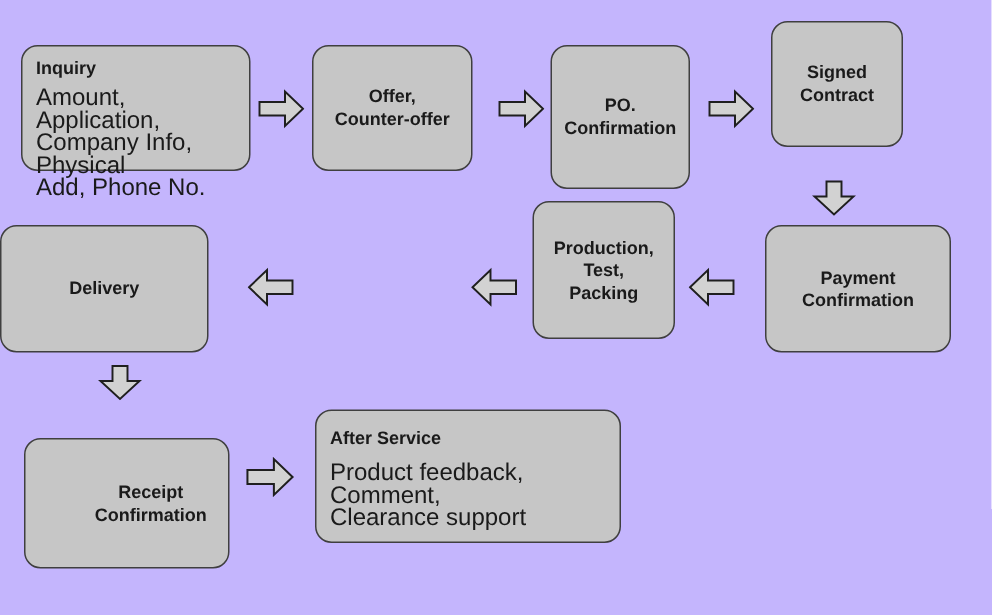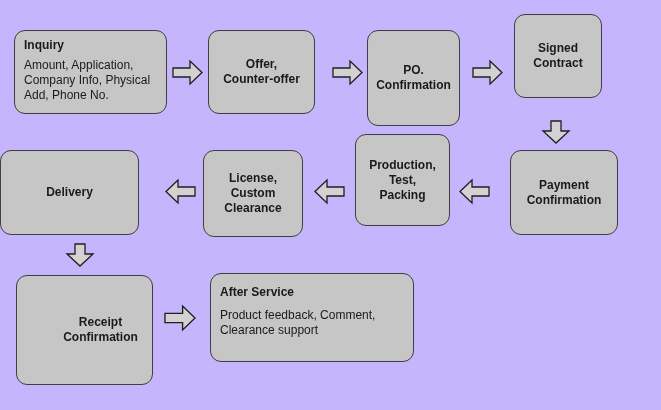--- a/index.html
+++ b/index.html
@@ -39,21 +39,21 @@
     padding: 7px 9px;
     text-align: left;
   }
   .box-title {
     font-size: 12px;
     font-weight: bold;
     line-height: 15px;
     margin-bottom: 5px;
   }
   .box-body {
-    font-size: 12px;
+    font-size: 16px;
     line-height: 15px;
     white-space: pre-line;
   }
   .arrow {
     position: absolute;
     display: block;
   }
   .arrow polygon {
     fill: #d2d2d2;
     stroke: #1f1f1f;
@@ -97,58 +97,53 @@
 
   <div class="box centered" style="left:514px; top:14px; width:88px; height:84px;">
     <div class="box-label">Signed
 Contract</div>
   </div>
 
   <svg class="arrow" style="left:541px; top:120px;" width="30" height="24" viewBox="0 0 30 24">
     <polygon points="10,1 20,1 20,11 28,11 15,23 2,11 10,11"></polygon>
   </svg>
 
-  <div class="box centered" style="left:510px; top:150px; width:108px; height:85px;">
+  <div class="box centered" style="left:510px; top:150px; width:124px; height:85px;">
     <div class="box-label">Payment
 Confirmation</div>
   </div>
 
   <svg class="arrow" style="left:459px; top:178px;" width="31" height="27" viewBox="0 0 31 27">
     <polygon points="30,9 13,9 13,2 1,13.5 13,25 13,18 30,18"></polygon>
   </svg>
 
   <div class="box centered" style="left:355px; top:134px; width:95px; height:92px;">
     <div class="box-label">Production,
 Test,
 Packing</div>
   </div>
 
   <svg class="arrow" style="left:314px; top:178px;" width="31" height="27" viewBox="0 0 31 27">
     <polygon points="30,9 13,9 13,2 1,13.5 13,25 13,18 30,18"></polygon>
   </svg>
 
-  <div class="box centered" style="left:203px; top:150px; width:100px; height:87px;">
-    <div class="box-label">License,
-Custom
-Clearance</div>
-  </div>
 
   <svg class="arrow" style="left:165px; top:178px;" width="31" height="27" viewBox="0 0 31 27">
     <polygon points="30,9 13,9 13,2 1,13.5 13,25 13,18 30,18"></polygon>
   </svg>
 
   <div class="box centered" style="left:0; top:150px; width:139px; height:85px;">
     <div class="box-label">Delivery</div>
   </div>
 
   <svg class="arrow" style="left:65px; top:243px;" width="30" height="24" viewBox="0 0 30 24">
     <polygon points="10,1 20,1 20,11 28,11 15,23 2,11 10,11"></polygon>
   </svg>
 
-  <div class="box centered" style="left:16px; top:275px; width:137px; height:110px;padding-left:32px;">
+  <div class="box centered" style="left:16px; top:292px; width:137px; height:87px;padding-left:32px;">
     <div class="box-label">Receipt
 Confirmation</div>
   </div>
 
   <svg class="arrow" style="left:163px; top:304px;" width="34" height="28" viewBox="0 0 31 27">
     <polygon points="1,9 18,9 18,2 30,13.5 18,25 18,18 1,18"></polygon>
   </svg>
 
   <div class="box texty" style="left:210px; top:273px; width:204px; height:89px; padding-top:11px; ">
     <div class="box-title" style="margin-bottom:8px;">After Service</div>

